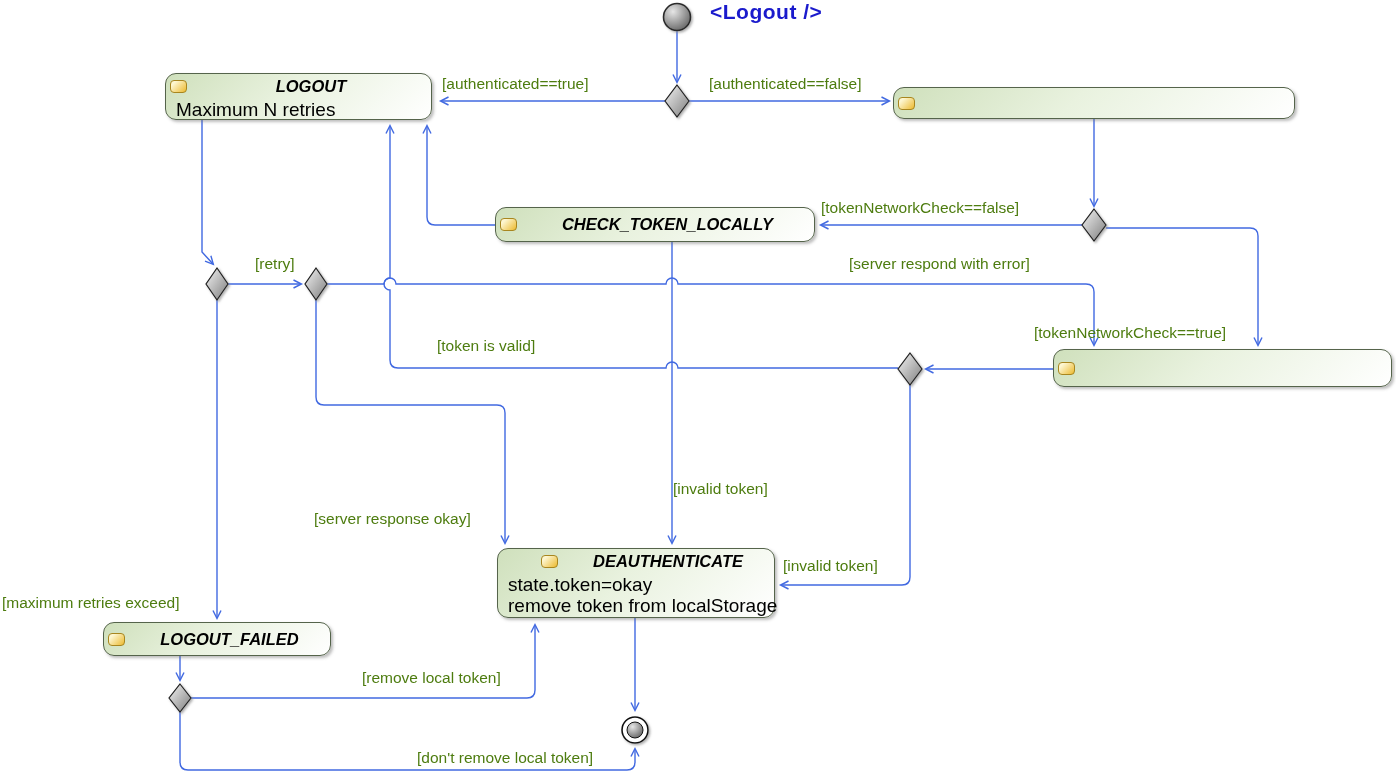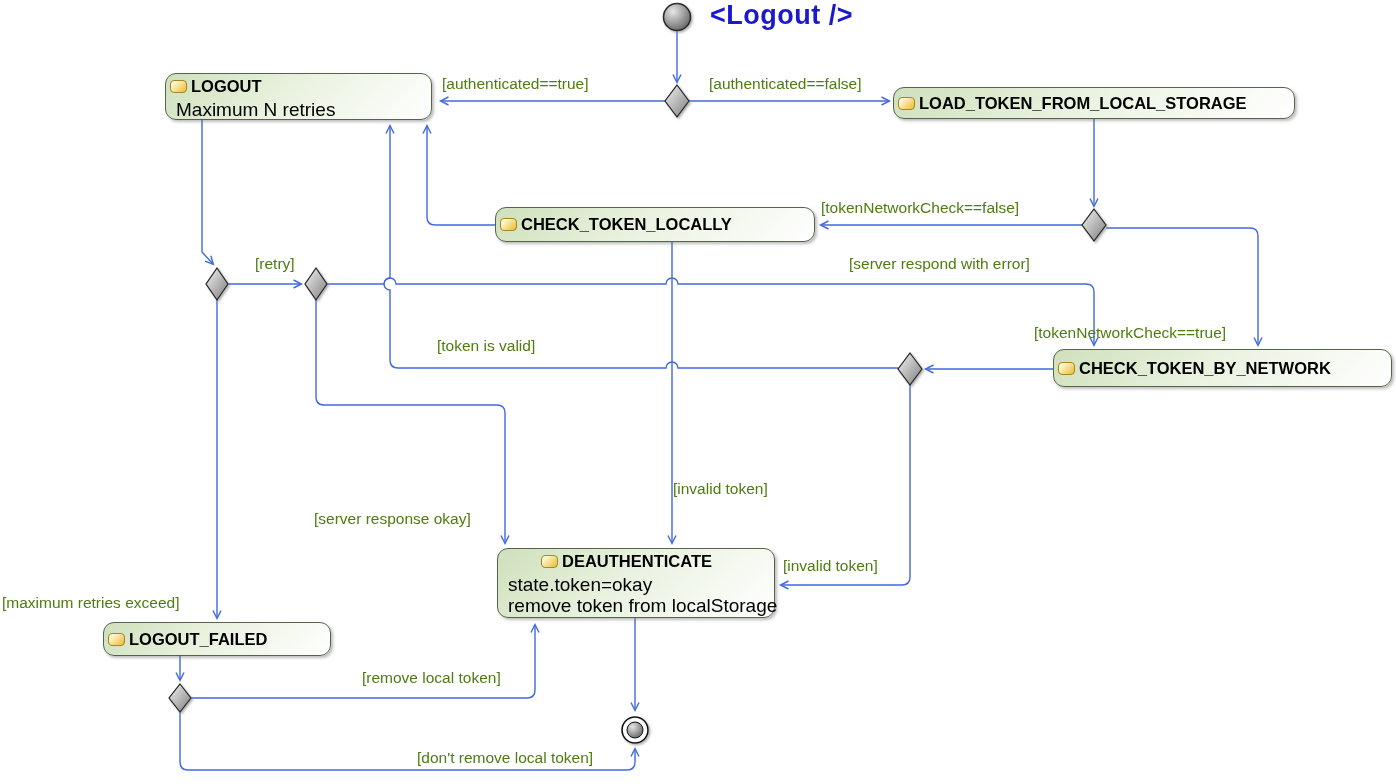--- a/index.html
+++ b/index.html
@@ -1,29 +1,29 @@
 <!DOCTYPE html>
 <html><head>
 <meta charset="utf-8">
 <style>
   html,body{margin:0;padding:0;background:#ffffff;}
   .canvas{position:relative;width:1396px;height:784px;background:#ffffff;overflow:hidden;
           font-family:"Liberation Sans",sans-serif;}
   svg.wires{position:absolute;left:0;top:0;width:1396px;height:784px;}
 
-  .diagram-title{position:absolute;left:710px;top:0px;font-size:27px;font-weight:bold;
+  .diagram-title{position:absolute;left:710px;top:0px;font-size:21px;font-weight:bold;
                  color:#1a1acc;letter-spacing:0.5px;}
 
   .state{position:absolute;border:1.6px solid #55644b;border-radius:11px;
          background:linear-gradient(135deg,#cfe0bc 0%,#e9f2df 45%,#ffffff 100%);
          box-shadow:2px 2px 3px rgba(110,110,110,0.45);box-sizing:border-box;color:#000;}
   .hd{display:flex;align-items:center;}
   .badge{width:15px;height:11px;border:1.5px solid #a8861f;border-radius:4px;
          background:linear-gradient(135deg,#fdf6d0 20%,#ecba30 100%);margin:0 4px;flex:0 0 auto;}
-  .title{flex:1;font-weight:bold;font-size:16.5px;white-space:nowrap;}
+  .title{flex:1;text-align:center;font-weight:bold;font-size:16.5px;white-space:nowrap;font-style:italic;}
   .body-line{font-size:19px;line-height:21px;padding:0 10px;white-space:nowrap;}
 
   .guard{position:absolute;font-size:15.5px;color:#4d7c0f;white-space:nowrap;}
 </style>
 </head>
 <body>
 
 <div class="canvas">
 
   <svg class="wires" viewBox="0 0 1396 784">
@@ -90,35 +90,33 @@
     <div class="hd" style="height:25px;">
       <span class="badge"></span>
       <span class="title">LOGOUT</span>
     </div>
     <div class="body-line">Maximum N retries</div>
   </div>
 
   <div class="state" style="left:893px;top:87px;width:402px;height:32px;">
     <div class="hd" style="height:100%;">
       <span class="badge"></span>
-      <span class="title">LOAD_TOKEN_FROM_LOCAL_STORAGE</span>
     </div>
   </div>
 
   <div class="state" style="left:495px;top:207px;width:320px;height:35px;">
     <div class="hd" style="height:100%;">
       <span class="badge"></span>
       <span class="title">CHECK_TOKEN_LOCALLY</span>
     </div>
   </div>
 
   <div class="state" style="left:1053px;top:349px;width:339px;height:38px;">
     <div class="hd" style="height:100%;">
       <span class="badge"></span>
-      <span class="title">CHECK_TOKEN_BY_NETWORK</span>
     </div>
   </div>
 
   <div class="state" style="left:497px;top:548px;width:278px;height:70px;">
     <div class="hd" style="height:25px;margin-left:39px;">
       <span class="badge"></span>
       <span class="title">DEAUTHENTICATE</span>
     </div>
     <div class="body-line">state.token=okay</div>
     <div class="body-line">remove token from localStorage</div>

